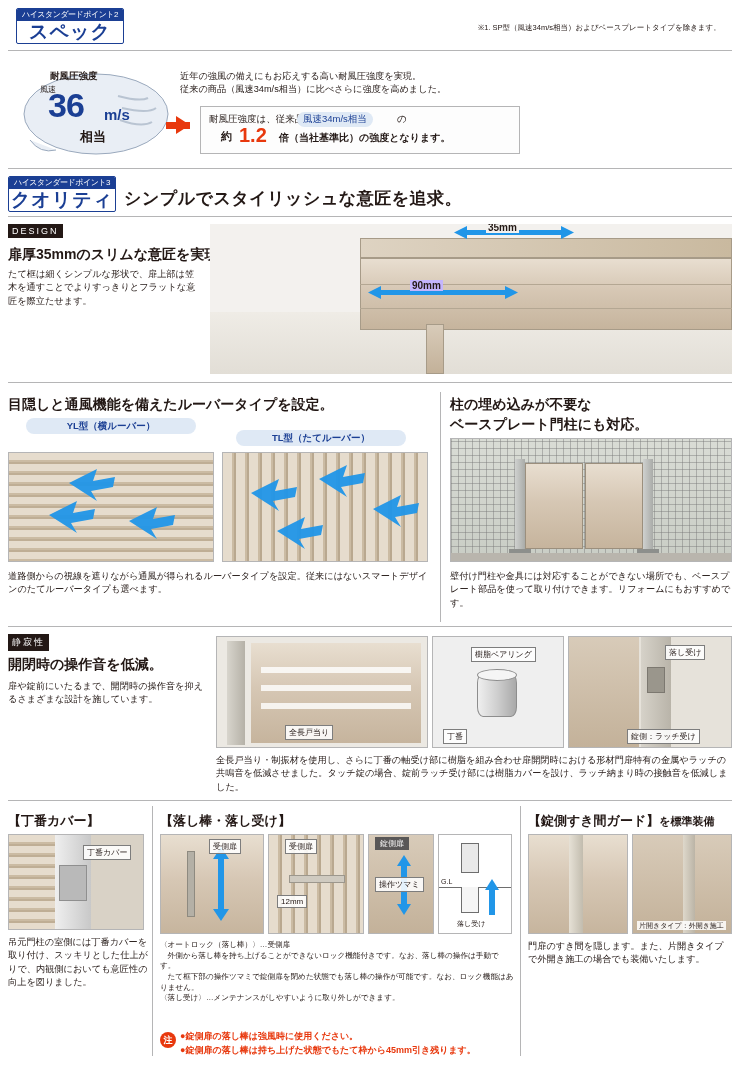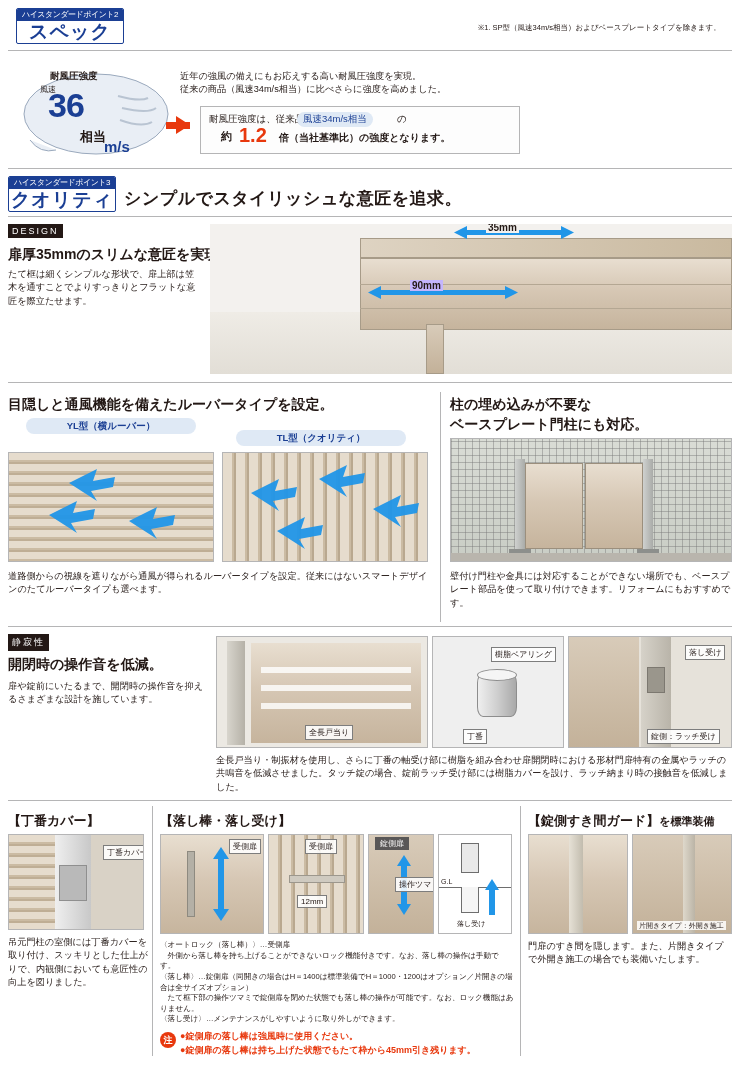--- a/index.html
+++ b/index.html
@@ -131,21 +131,20 @@
     color: #fff;
     font-size: 8px;
     padding: 1px 5px;
   }
   .wlabel {
     background: rgba(255,255,255,.88);
     border: 1px solid #7d7d7d;
     font-size: 8px;
     padding: 1px 3px;
     white-space: nowrap;
-    margin-left: 20px;
   }
   .attention {
     color: #e8380d;
     font-weight: bold;
     font-size: 9px;
   }
 </style>
 </head>
 <body>
 
@@ -169,21 +168,21 @@
       <path d="M8 78 q10 14 26 10" fill="#e9eef5" stroke="#9aa9bd" stroke-width="1"></path>
       <g stroke="#b9c4d2" stroke-width="2" fill="none">
         <path d="M96 34 q22 6 30 2"></path>
         <path d="M100 46 q26 6 34 0"></path>
         <path d="M98 58 q22 8 32 2"></path>
       </g>
     </svg>
     <div class="abs" style="left:28px;top:8px;font-size:9.5px;font-weight:bold;">耐風圧強度</div>
     <div class="abs" style="left:18px;top:22px;font-size:8px;">風速</div>
     <div class="abs" style="left:26px;top:26px;font-size:34px;font-weight:bold;color:#1b3f94;line-height:34px;letter-spacing:-1px;">36</div>
-    <div class="abs" style="left:82px;top:44px;font-size:15px;font-weight:bold;color:#1b3f94;margin-top:32px;">m/s</div>
+    <div class="abs" style="left:82px;top:44px;font-size:15px;font-weight:bold;color:#1b3f94;">m/s</div>
     <div class="abs" style="left:58px;top:66px;font-size:13px;font-weight:bold;">相当</div>
   </div>
 
   <div class="abs capt" style="left:180px;top:70px;width:320px;white-space:pre-line;">近年の強風の備えにもお応えする高い耐風圧強度を実現。
 従来の商品（風速34m/s相当）に比べさらに強度を高めました。</div>
 
   <div class="abs arrow-r" style="left:176px;top:116px;"></div>
   <div class="abs" style="left:166px;top:122px;width:24px;height:7px;background:#e8380d;"></div>
 
   <div class="abs" style="left:200px;top:106px;width:320px;height:48px;border:1px solid #b5b5b6;background:#fdfdfd;">
@@ -243,21 +242,21 @@
       </g>
     </svg>
     <div class="abs" style="left:200px;top:56px;font-size:10px;font-weight:bold;background:#c4b5fd;padding:0 2px;">90mm</div>
   </div>
 
   <div class="abs divider" style="left:8px;top:382px;width:724px;"></div>
 
   <div class="abs h-blue" style="left:8px;top:396px;">目隠しと通風機能を備えたルーバータイプを設定。</div>
 
   <div class="abs pill" style="left:26px;top:407px;width:170px;margin-top:11px;">YL型（横ルーバー）</div>
-  <div class="abs pill" style="left:236px;top:430px;width:170px;">TL型（クオリティ）</div>
+  <div class="abs pill" style="left:236px;top:430px;width:170px;">TL型（たてルーバー）</div>
 
   <div class="abs louver-h" style="left:8px;top:452px;width:206px;height:110px;border:1px solid #b5b5b6;overflow:hidden;">
     <svg width="206" height="110">
       <g class="bluearrow" opacity="0.95">
         <polygon points="60,30 88,16 84,28 106,24 104,34 82,38 88,48"></polygon>
         <polygon points="40,62 68,48 64,60 86,56 84,66 62,70 68,80"></polygon>
         <polygon points="120,68 148,54 144,66 166,62 164,72 142,76 148,86"></polygon>
       </g>
     </svg>
   </div>
@@ -381,21 +380,20 @@
           <rect x="4" y="10" width="6" height="26"></rect>
           <polygon points="7,0 14,11 0,11"></polygon>
         </g>
     </svg>
     <div class="abs xmini" style="left:18px;top:84px;">落し受け</div>
   </div>
 
   <div class="abs mini" style="left:160px;top:940px;width:354px;">
     <div>〈オートロック（落し棒）〉…受側扉</div>
     <div>　外側から落し棒を持ち上げることができないロック機能付きです。なお、落し棒の操作は手動です。</div>
-    <div>〈落し棒〉…錠側扉（同開きの場合はH＝1400は標準装備でH＝1000・1200はオプション／片開きの場合は全サイズオプション）</div>
     <div>　たて框下部の操作ツマミで錠側扉を閉めた状態でも落し棒の操作が可能です。なお、ロック機能はありません。</div>
     <div>〈落し受け〉…メンテナンスがしやすいように取り外しができます。</div>
   </div>
 
   <div class="abs" style="left:160px;top:1030px;width:354px;">
     <div class="abs" style="left:0;top:2px;width:16px;height:16px;border-radius:50%;background:#e8380d;color:#fff;font-size:9px;text-align:center;line-height:16px;font-weight:bold;">注</div>
     <div class="abs attention" style="left:20px;top:0px;">●錠側扉の落し棒は強風時に使用ください。</div>
     <div class="abs attention" style="left:20px;top:14px;">●錠側扉の落し棒は持ち上げた状態でもたて枠から45mm引き残ります。</div>
   </div>
 

